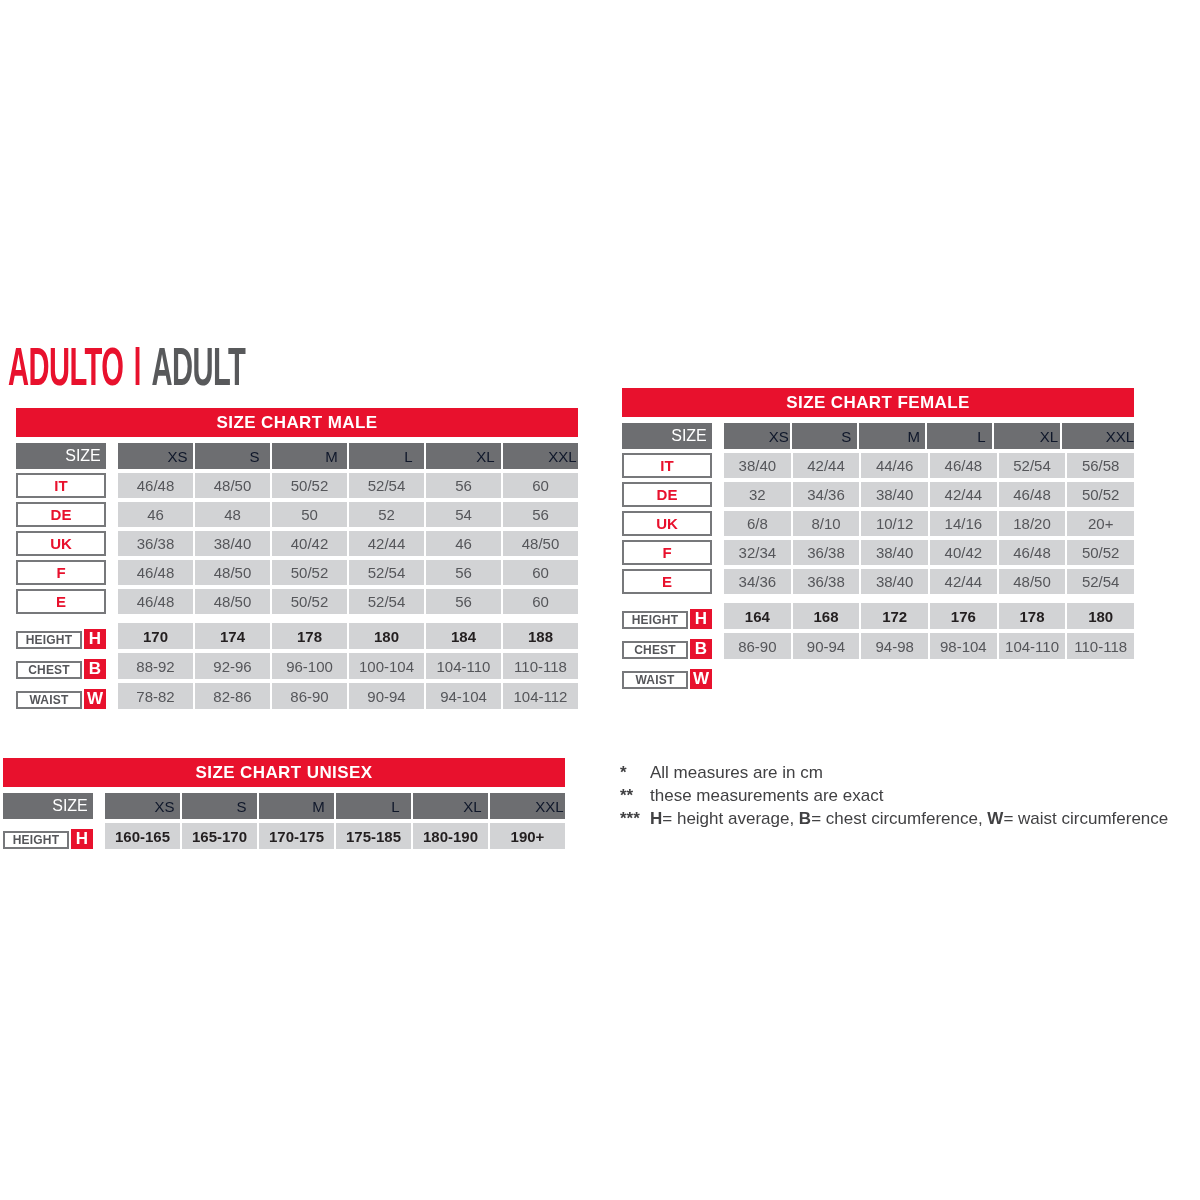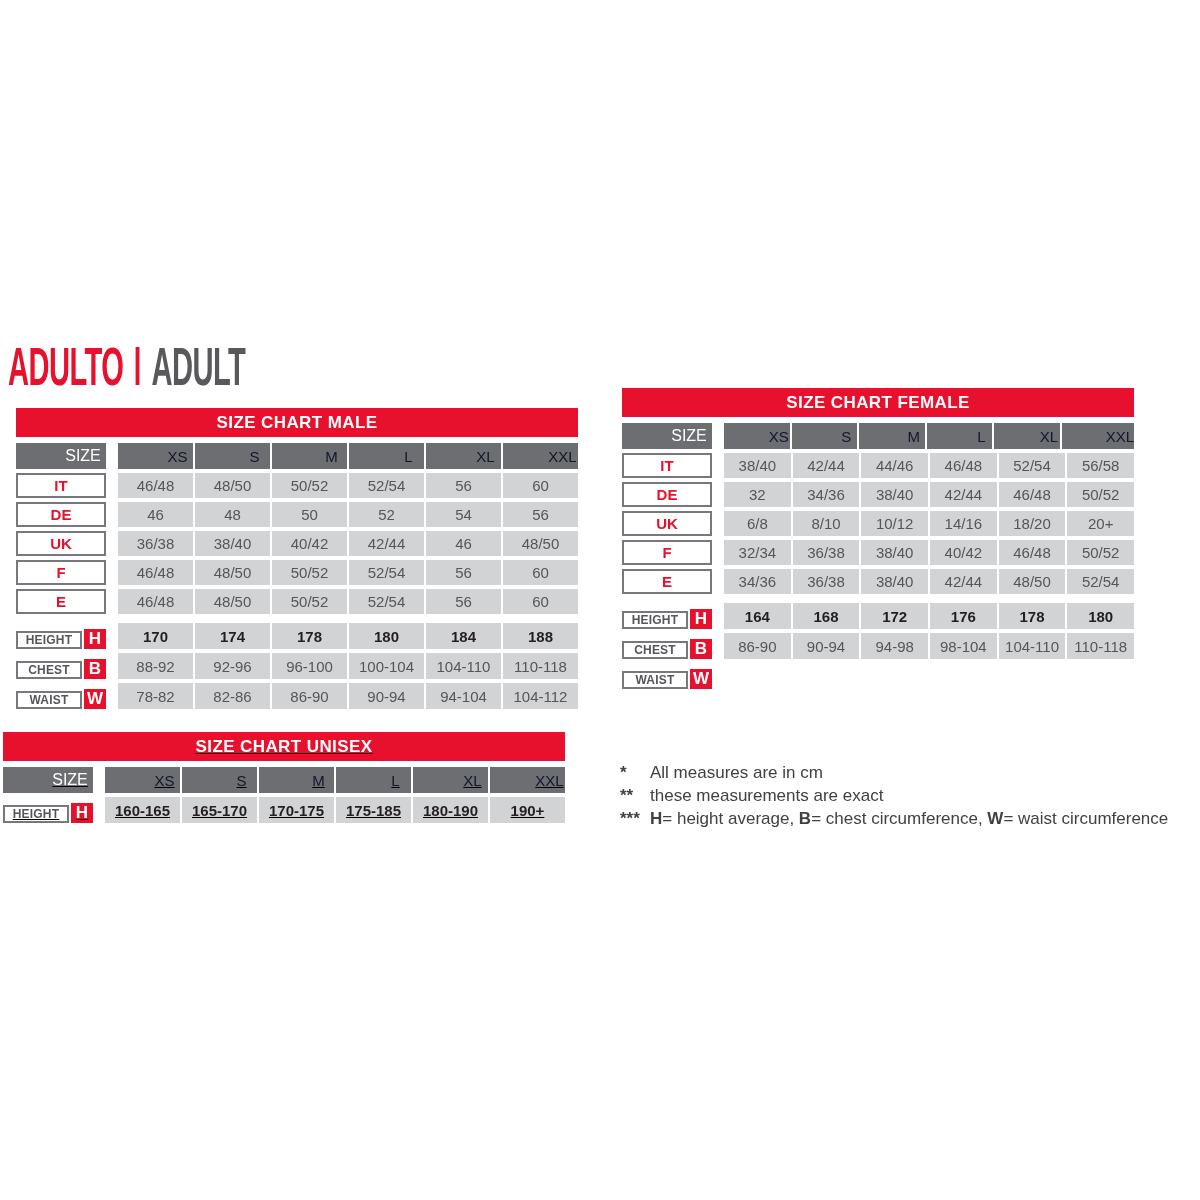--- a/index.html
+++ b/index.html
@@ -22,21 +22,21 @@
     transform:scaleX(.55); transform-origin:0 50%;
     font-weight:bold; font-size:53px; letter-spacing:-1px; height:44px; white-space:nowrap; }
   .title-primary{ color:var(--red); }
   .title-sep{ width:7px; height:38px; background:var(--red); }
   .title-secondary{ color:var(--title2); }
 
   
   .size-table{ position:absolute; }
   #table-male{ left:16px; top:408px; width:562px; }
   #table-female{ left:622px; top:388px; width:512px; }
-  #table-unisex{ left:3px; top:732px; width:562px;text-decoration:underline; }
+  #table-unisex{ left:3px; top:758px; width:562px; }
 
   .banner{ height:29px; margin-bottom:6px; background:var(--red); color:#fff;
     font-size:17px; font-weight:bold; letter-spacing:.4px;
     display:flex; align-items:center; justify-content:center; }
 
   .trow{ display:flex; height:25px; margin-bottom:4px; }
   .trow.header{ height:26px; }
   .label-col{ width:90px; margin-right:12px; flex:none;align-items:flex-end; }
 
   .hcell{ background:var(--hdr); color:#fff; font-size:16px;

